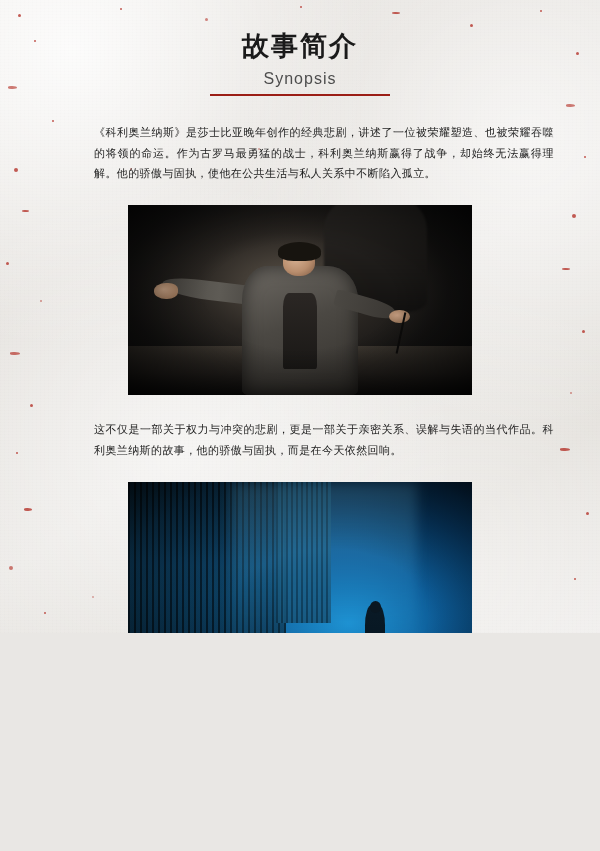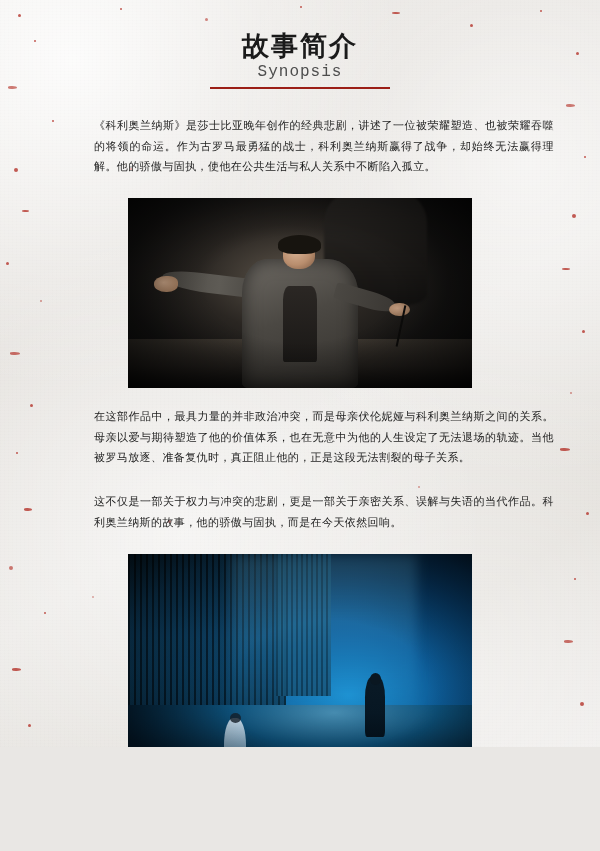--- a/index.html
+++ b/index.html
@@ -10,21 +10,21 @@
     width: 600px;
     height: 851px;
     font-family: "Liberation Serif", serif;
     background: #e9e7e4;
     overflow: hidden;
   }
 
   .page {
     position: relative;
     width: 600px;
-    height: 747px;
+    height: 633px;
     box-sizing: border-box;
     background:
       radial-gradient(circle at 12% 8%, rgba(255,255,255,0.85) 0%, rgba(255,255,255,0) 38%),
       radial-gradient(circle at 88% 22%, rgba(255,255,255,0.6) 0%, rgba(255,255,255,0) 40%),
       radial-gradient(circle at 30% 72%, rgba(255,255,255,0.55) 0%, rgba(255,255,255,0) 45%),
       radial-gradient(circle at 75% 92%, rgba(255,255,255,0.5) 0%, rgba(255,255,255,0) 40%),
       linear-gradient(145deg, #efedea 0%, #e6e3df 30%, #eceae7 55%, #e3e0db 80%, #eeecea 100%);
     overflow: hidden;
   }
 
@@ -68,25 +68,25 @@
   }
   .title-cn {
     font-family: "Liberation Serif", serif;
     font-size: 27px;
     font-weight: bold;
     letter-spacing: 2px;
     color: #1a1a1a;
     line-height: 1.2;
   }
   .title-en {
-    font-family: Liberation Mono, monospace;
+    font-family: Liberation Sans, sans-serif;
     font-size: 16px;
     color: #4d4d4d;
     letter-spacing: 1px;
-    margin-top: 1px;
+    margin-top: 8px;
   }
   .title-rule {
     width: 180px;
     height: 2px;
     background: #9b1e16;
     margin: 6px auto 0 auto;
   }
 
   .para {
     font-family: Liberation Serif, serif;
@@ -365,21 +365,20 @@
       <div class="p1-body"></div>
       <div class="p1-inner"></div>
       <div class="p1-armR"></div>
       <div class="p1-handR"></div>
       <div class="p1-prop"></div>
       <div class="p1-head"></div>
       <div class="p1-hair"></div>
       <div class="p1-vig"></div>
     </div>
 
-    <p class="para second">在这部作品中，最具力量的并非政治冲突，而是母亲伏伦妮娅与科利奥兰纳斯之间的关系。母亲以爱与期待塑造了他的价值体系，也在无意中为他的人生设定了无法退场的轨迹。当他被罗马放逐、准备复仇时，真正阻止他的，正是这段无法割裂的母子关系。</p>
 
     <p class="para third">这不仅是一部关于权力与冲突的悲剧，更是一部关于亲密关系、误解与失语的当代作品。科利奥兰纳斯的故事，他的骄傲与固执，而是在今天依然回响。</p>
 
     <div class="photo photo-2">
       <div class="p2-bg"></div>
       <div class="p2-wall"></div>
       <div class="p2-wall2"></div>
       <div class="p2-beam"></div>
       <div class="p2-floor"></div>
       <div class="p2-figR"></div>

